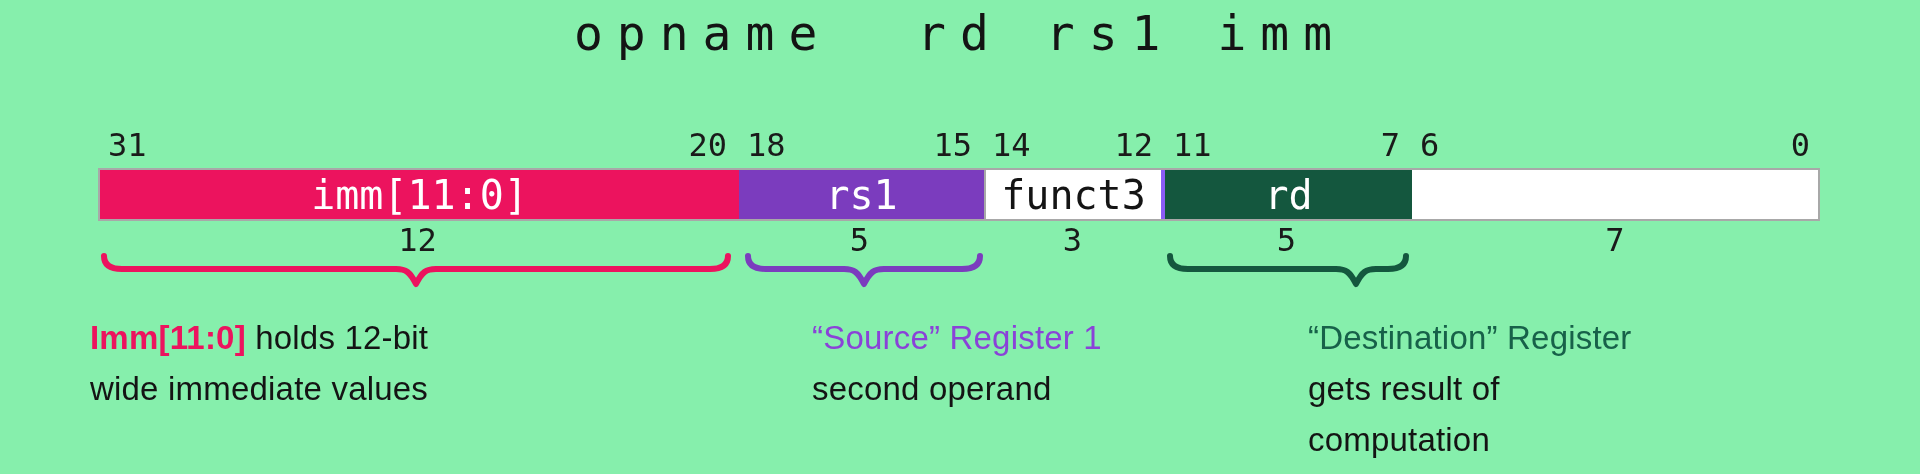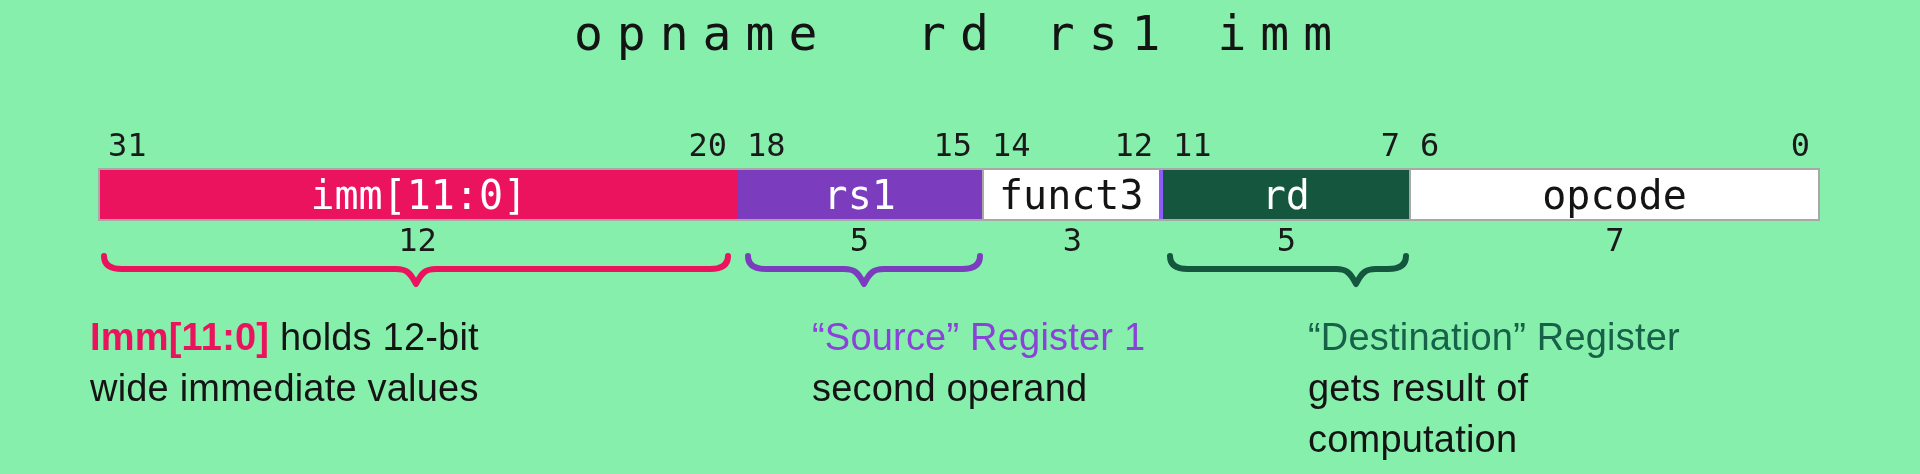--- a/index.html
+++ b/index.html
@@ -44,21 +44,21 @@
   .w-imm{width:639px;} .w-rs1{width:245px;} .w-funct3{width:181px;} .w-rd{width:247px;} .w-opcode{width:410px;}
   
   .brace{position:absolute;top:252px;height:42px;}
   .brace path{fill:none;stroke-width:6;stroke-linecap:round;stroke-linejoin:round;}
   .brace-imm{left:100px;width:632px;}
   .brace-rs1{left:744px;width:240px;}
   .brace-rd{left:1166px;width:244px;}
   
   .note{
     position:absolute;top:312px;
-    font-size:38px;line-height:51px;color:#141414;
+    font-size:33px;line-height:51px;color:#141414;
     letter-spacing:0.2px;
   }
   .note-imm{left:90px;}
   .note-rs1{left:812px;}
   .note-rd{left:1308px;}
   .hl-bold{font-weight:bold;}
 </style>
 </head>
 <body>
 
@@ -87,21 +87,20 @@
       <span>6</span>
       <span>0</span>
     </div>
   </div>
 
   <div class="row fields">
     <div class="field w-imm" style="background-color: rgb(236, 19, 94); color: rgb(255, 255, 255);">imm[11:0]</div>
     <div class="field w-rs1" style="background-color: rgb(123, 60, 190); color: rgb(255, 255, 255);">rs1</div>
     <div class="field white-cell w-funct3" style="background-color: rgb(255, 255, 255); color: rgb(20, 20, 20);">funct3</div>
     <div class="field w-rd" style="background-color: rgb(20, 87, 62); color: rgb(255, 255, 255);">rd</div>
-    <div class="field white-cell last w-opcode" style="background-color: rgb(255, 255, 255); color: rgb(20, 20, 20);">opcode</div>
   </div>
 
   <div class="row widths">
     <div class="widthcell w-imm">12</div>
     <div class="widthcell w-rs1">5</div>
     <div class="widthcell w-funct3">3</div>
     <div class="widthcell w-rd">5</div>
     <div class="widthcell w-opcode">7</div>
   </div>
 

